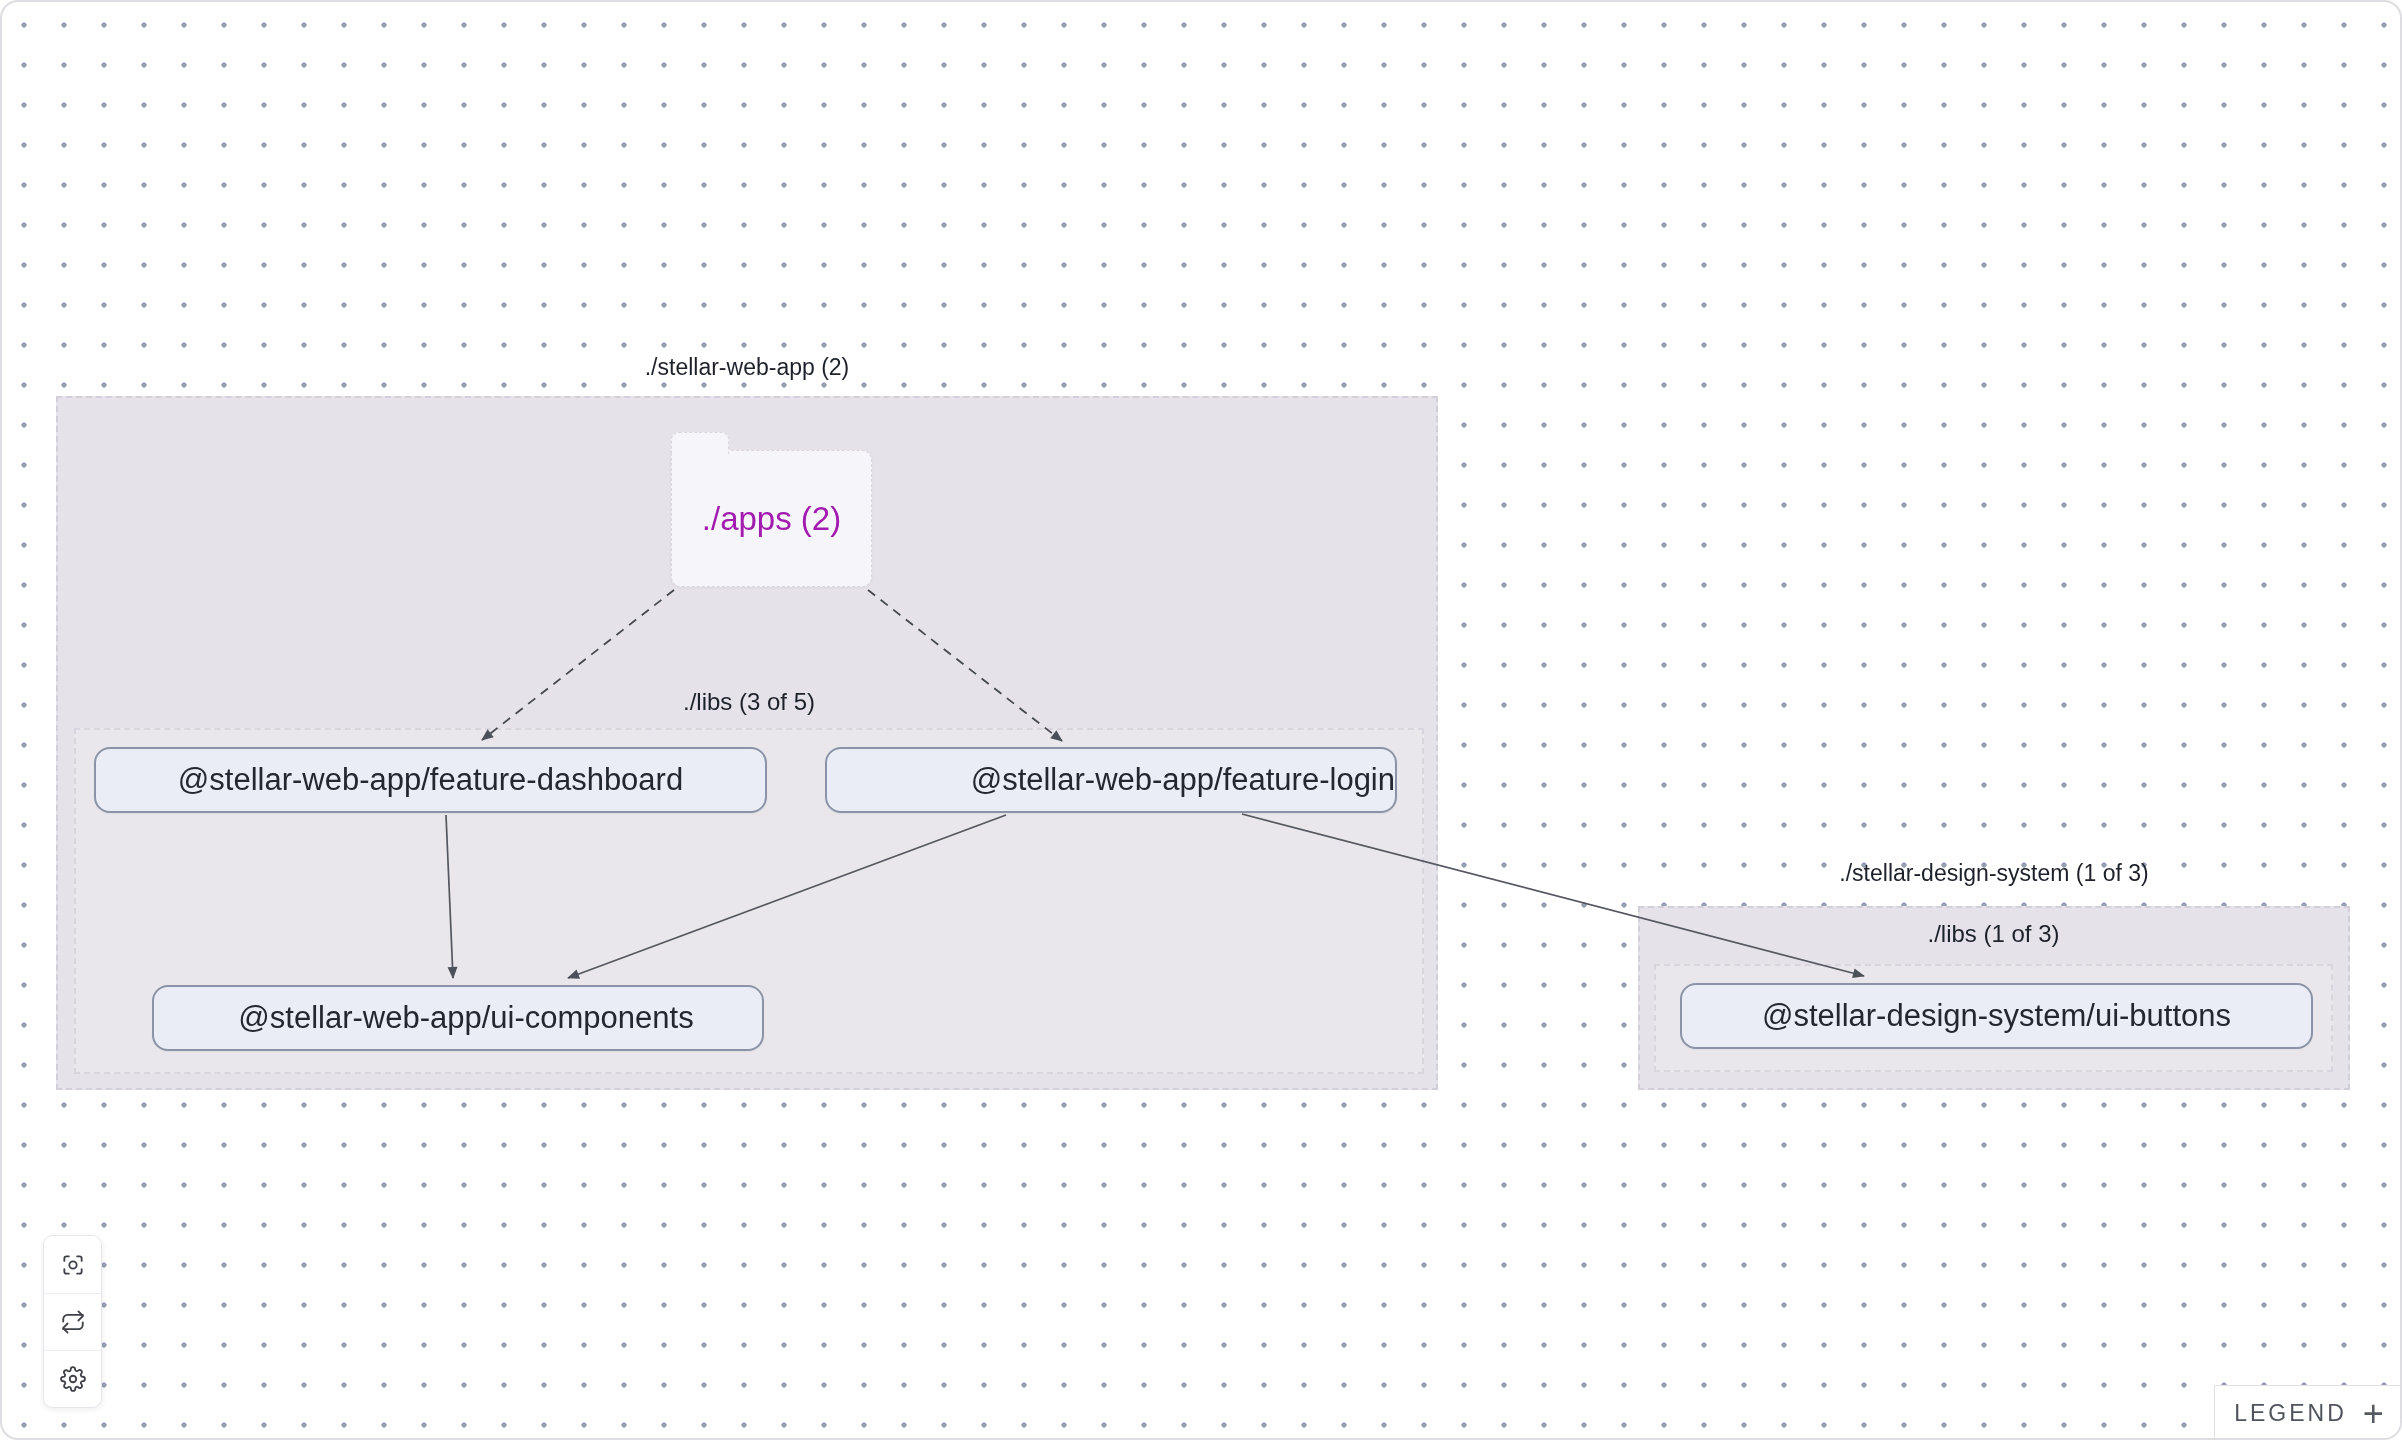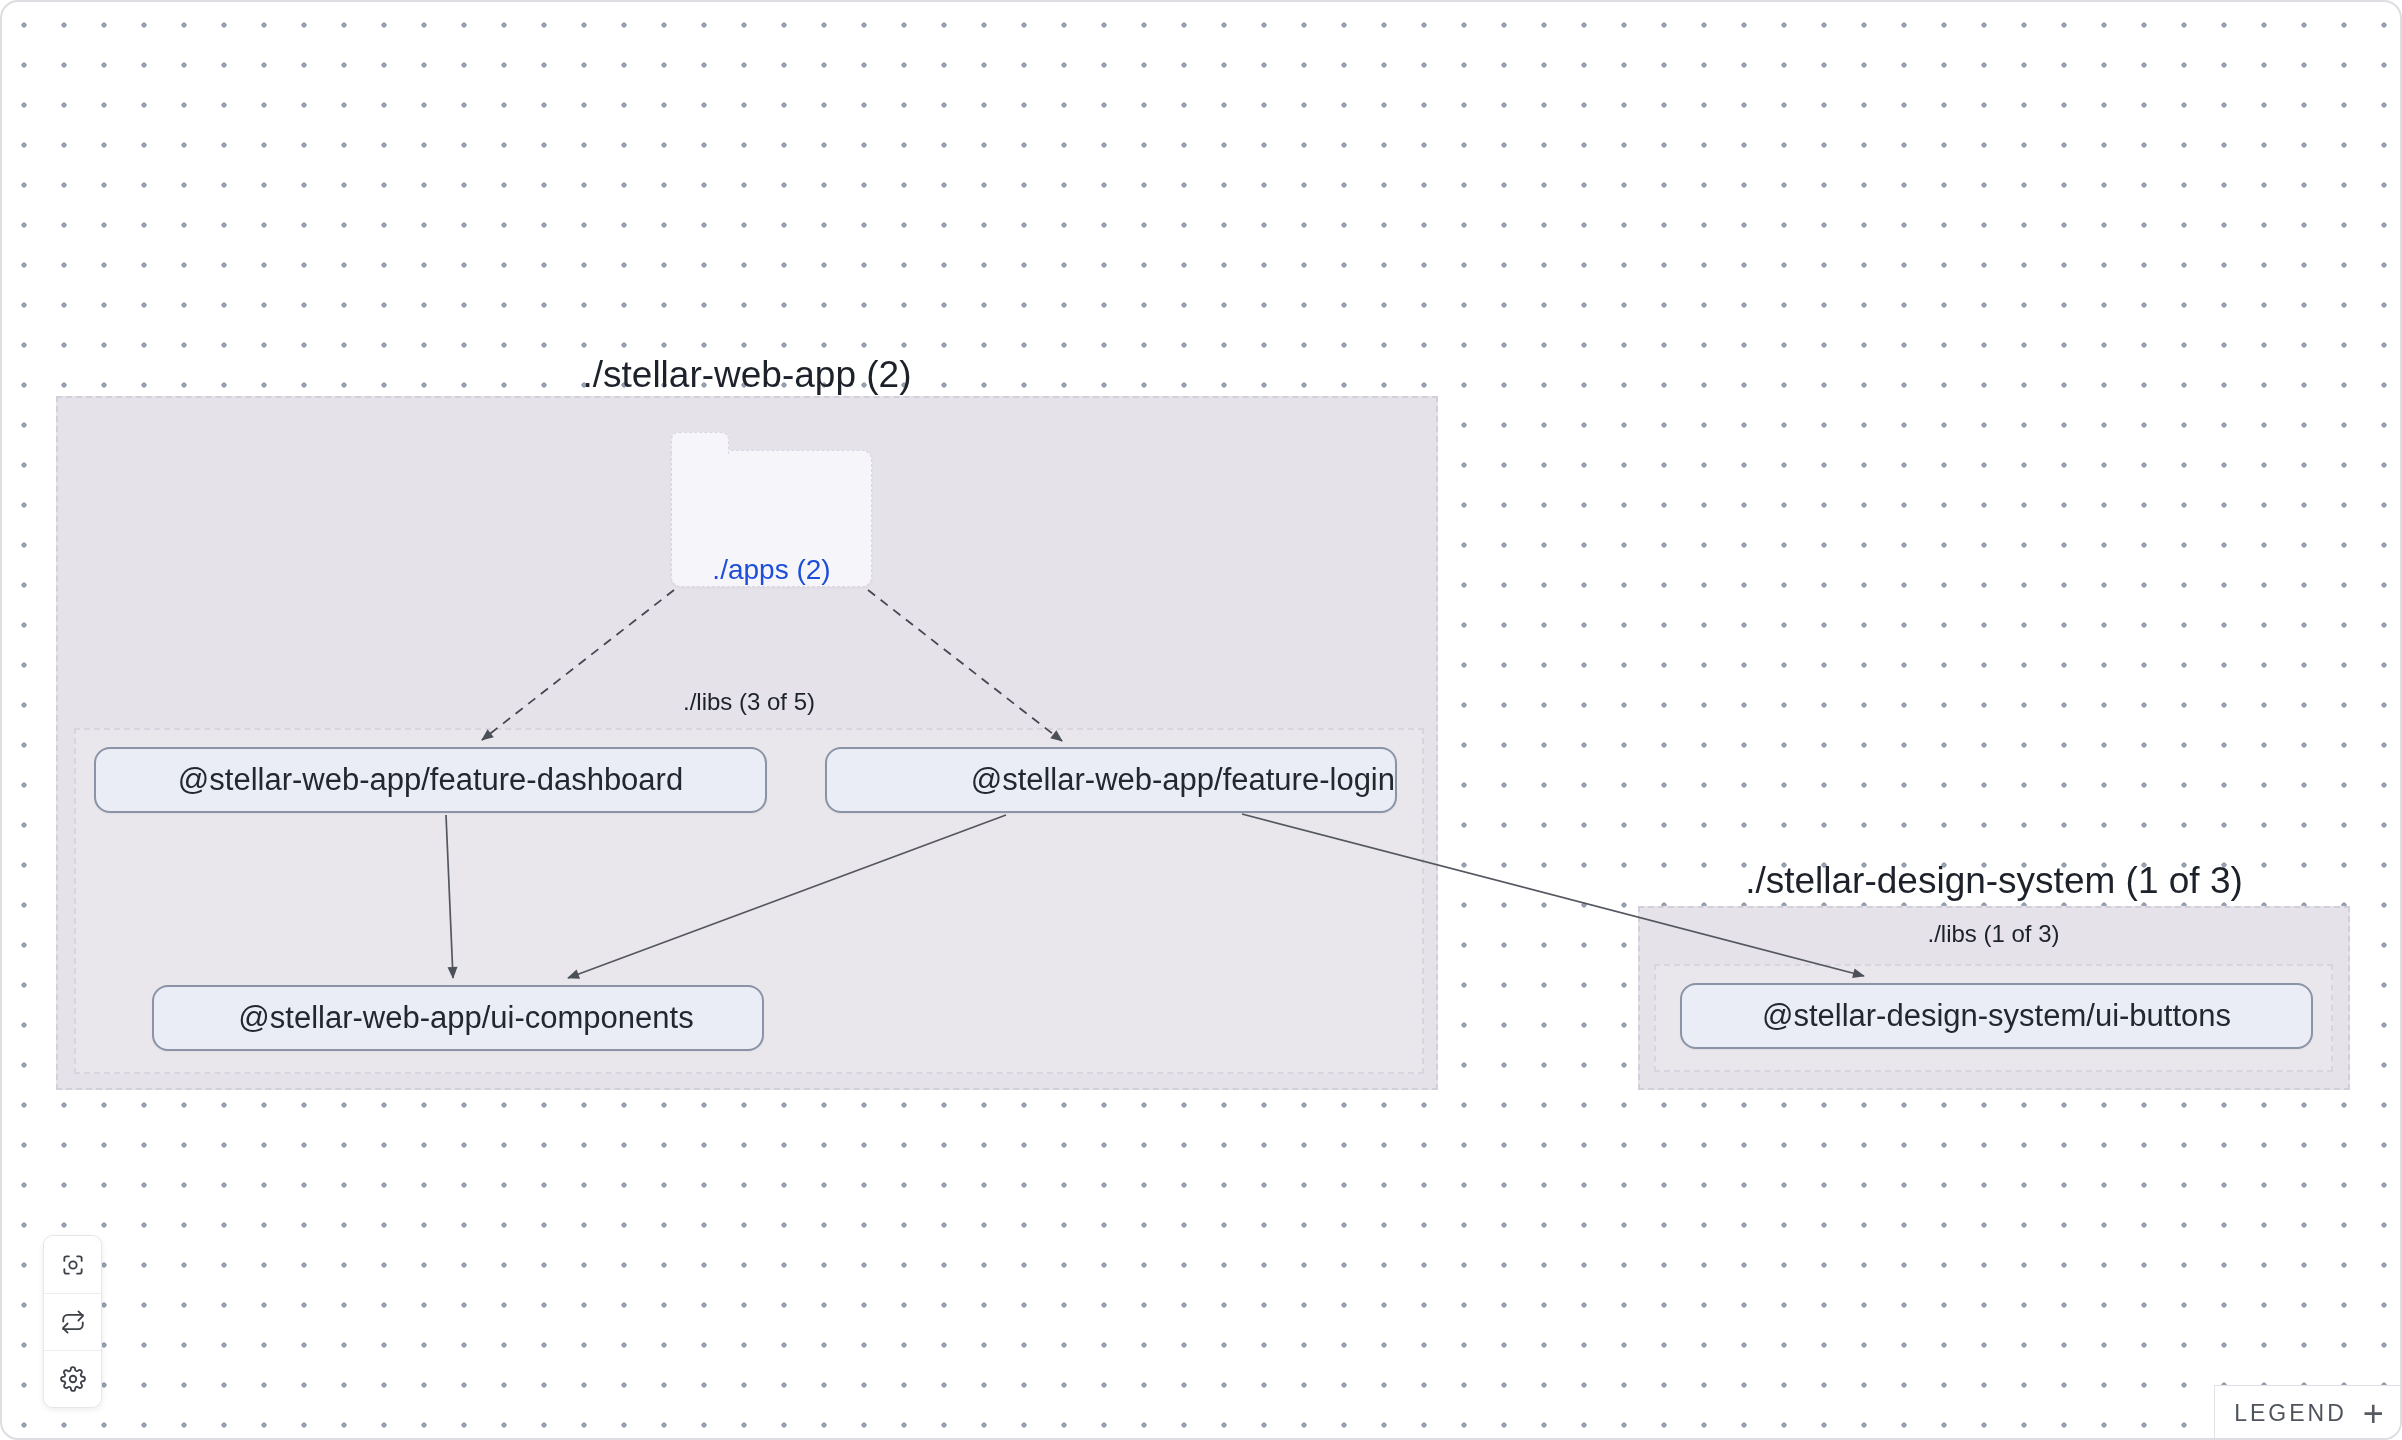--- a/index.html
+++ b/index.html
@@ -30,41 +30,41 @@
     box-sizing:border-box;
     z-index:2;
   }
   .graph-label{
     position:absolute;
     text-align:center;
     color:#1d212a;
     z-index:4;
     white-space:nowrap;
   }
-  .group-title{font-size:37px;}
+  .group-title{font-size:23px;}
   .libs-label{font-size:24px;}
   .folder-tab{
     position:absolute;
     left:669px;top:430px;width:58px;height:22px;
     background:#f6f5f9;
     border:1px dashed #d9d6e1;border-bottom:none;
     border-radius:8px 8px 0 0;
     box-sizing:border-box;
     z-index:5;
   }
   .folder-body{
     position:absolute;
     left:669px;top:448px;width:201px;height:137px;
     background:#f6f5f9;
     border:1px dashed #d9d6e1;
     border-radius:0 10px 10px 10px;
     box-sizing:border-box;
     z-index:4;
-    display:flex;align-items:flex-end;justify-content:center;
-    font-size:28px;color:#1d4ed8;
+    display:flex;align-items:center;justify-content:center;
+    font-size:33px;color:#a21caf;
     box-shadow:0 1px 3px rgba(40,40,60,0.05);
   }
   .edges{position:absolute;left:0;top:0;z-index:3;pointer-events:none;}
   .node{
     position:absolute;
     height:66px;
     box-sizing:border-box;
     background:#eaedf5;
     border:2px solid #8b94a6;
     border-radius:16px;

